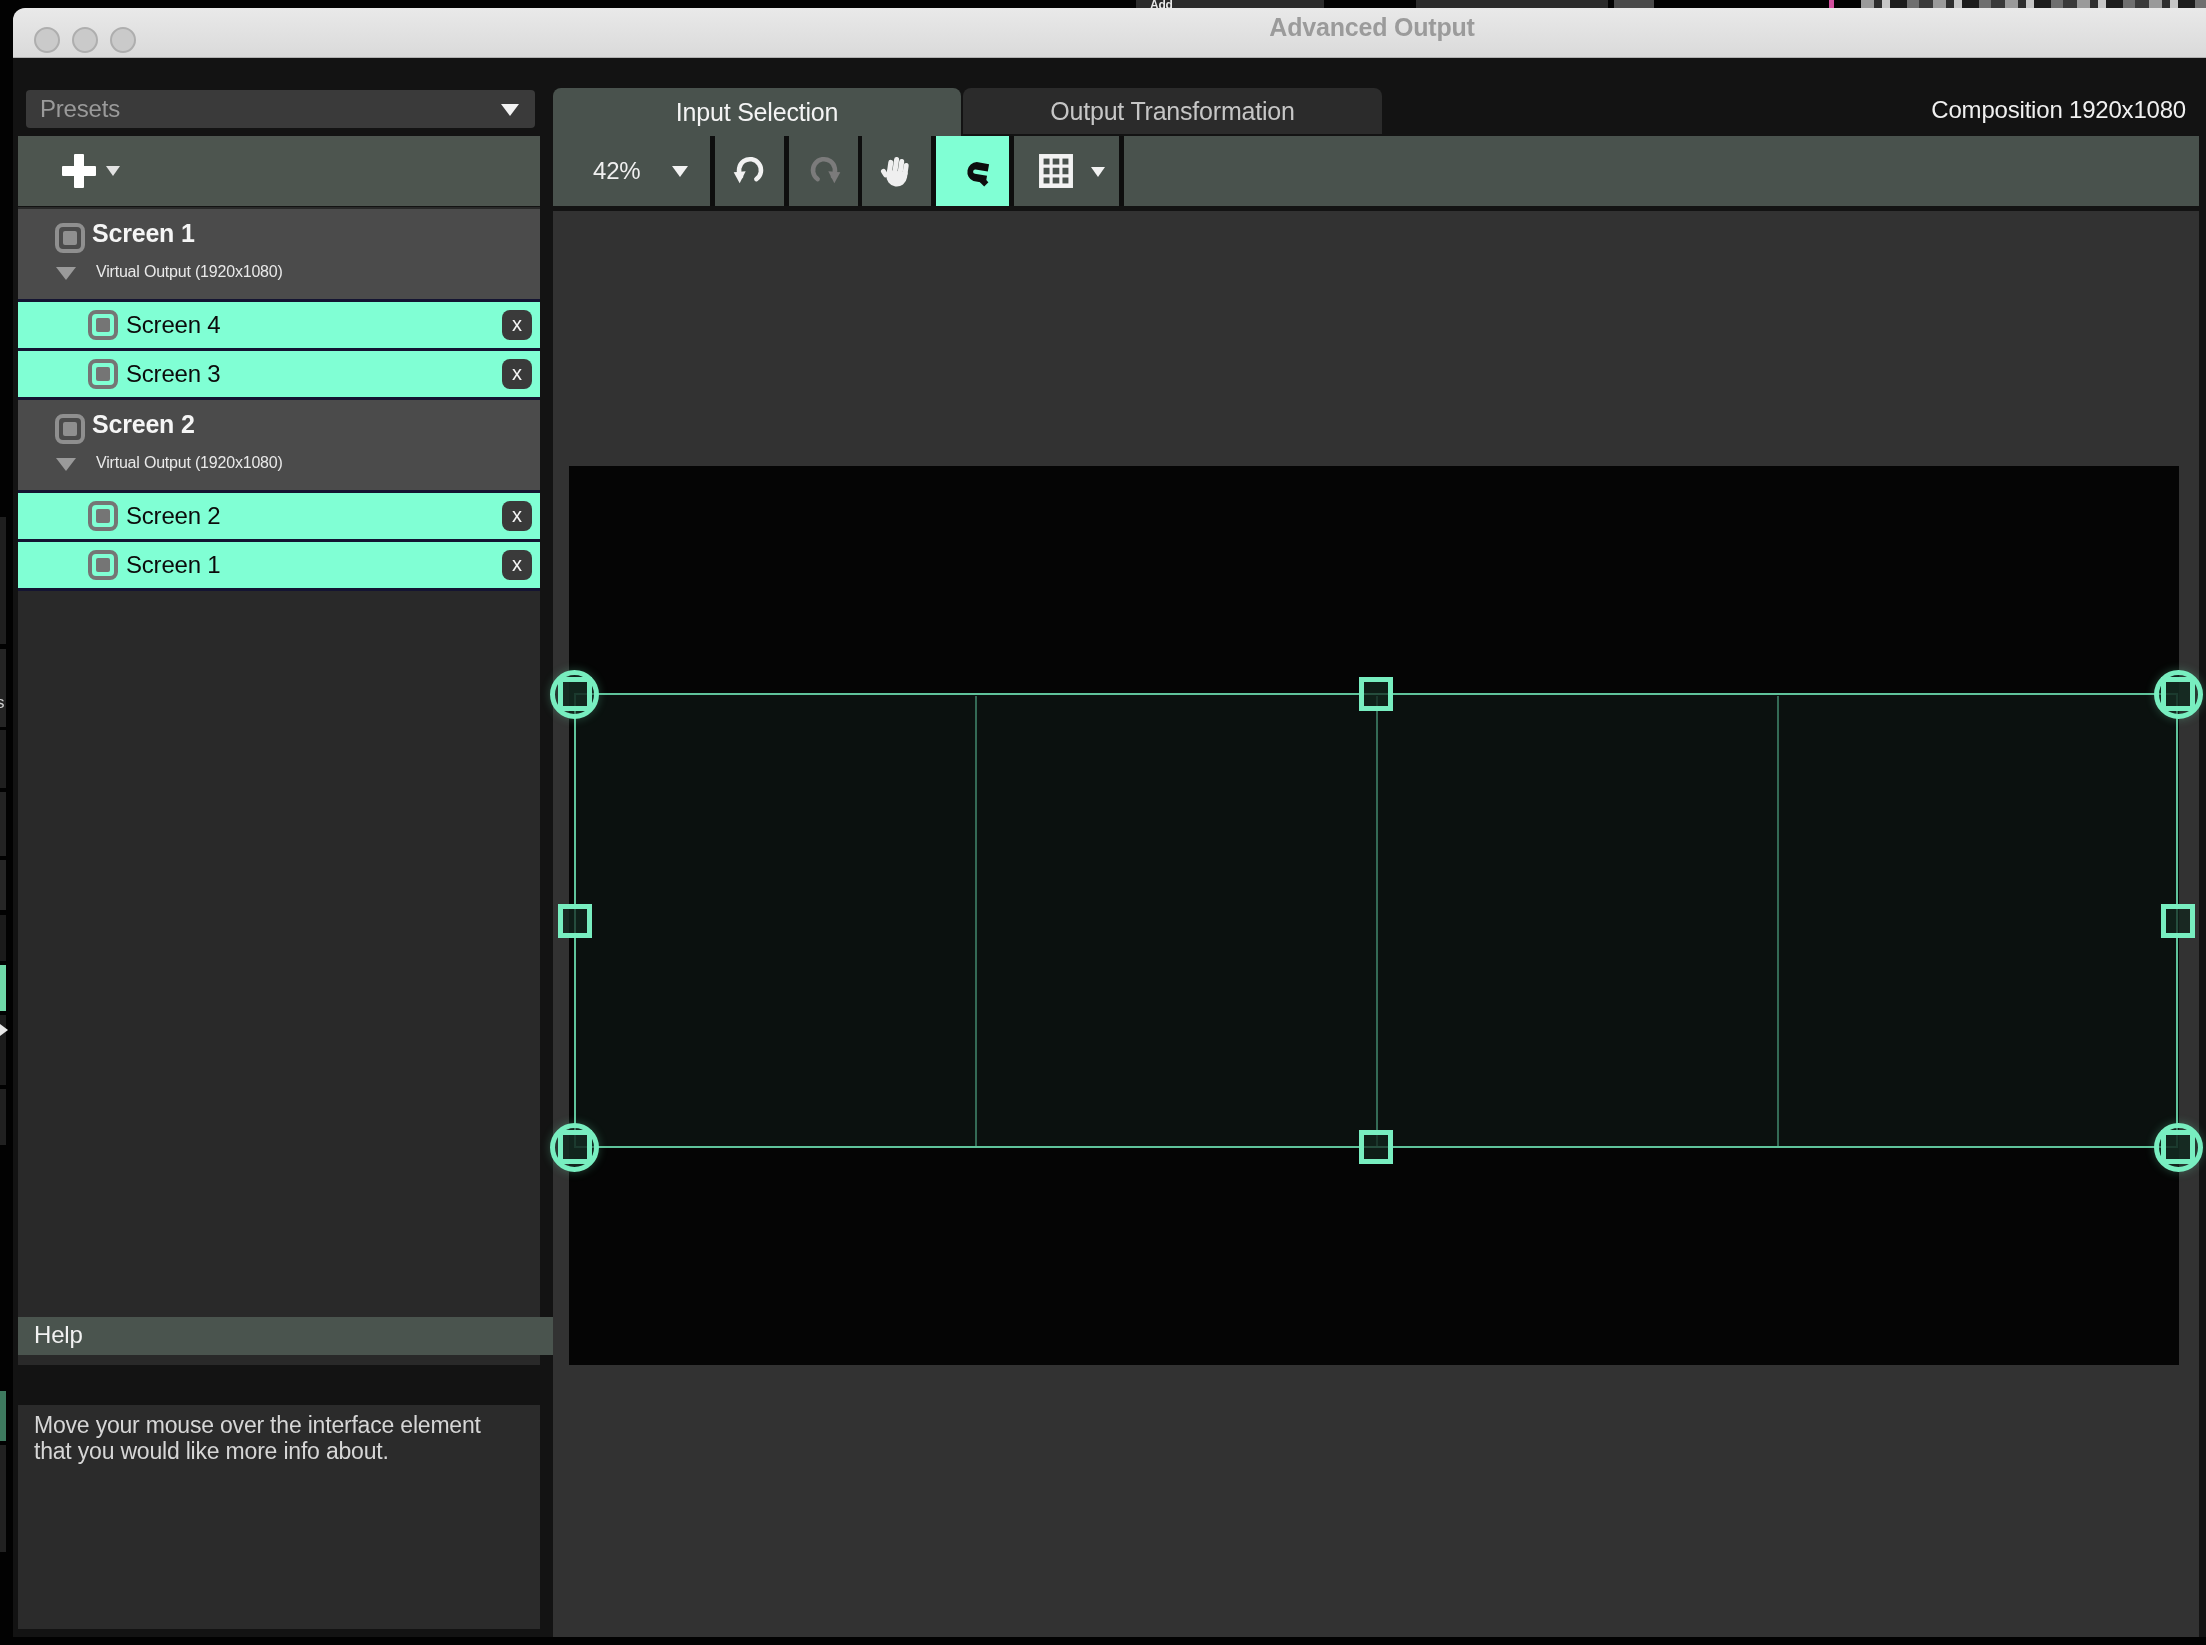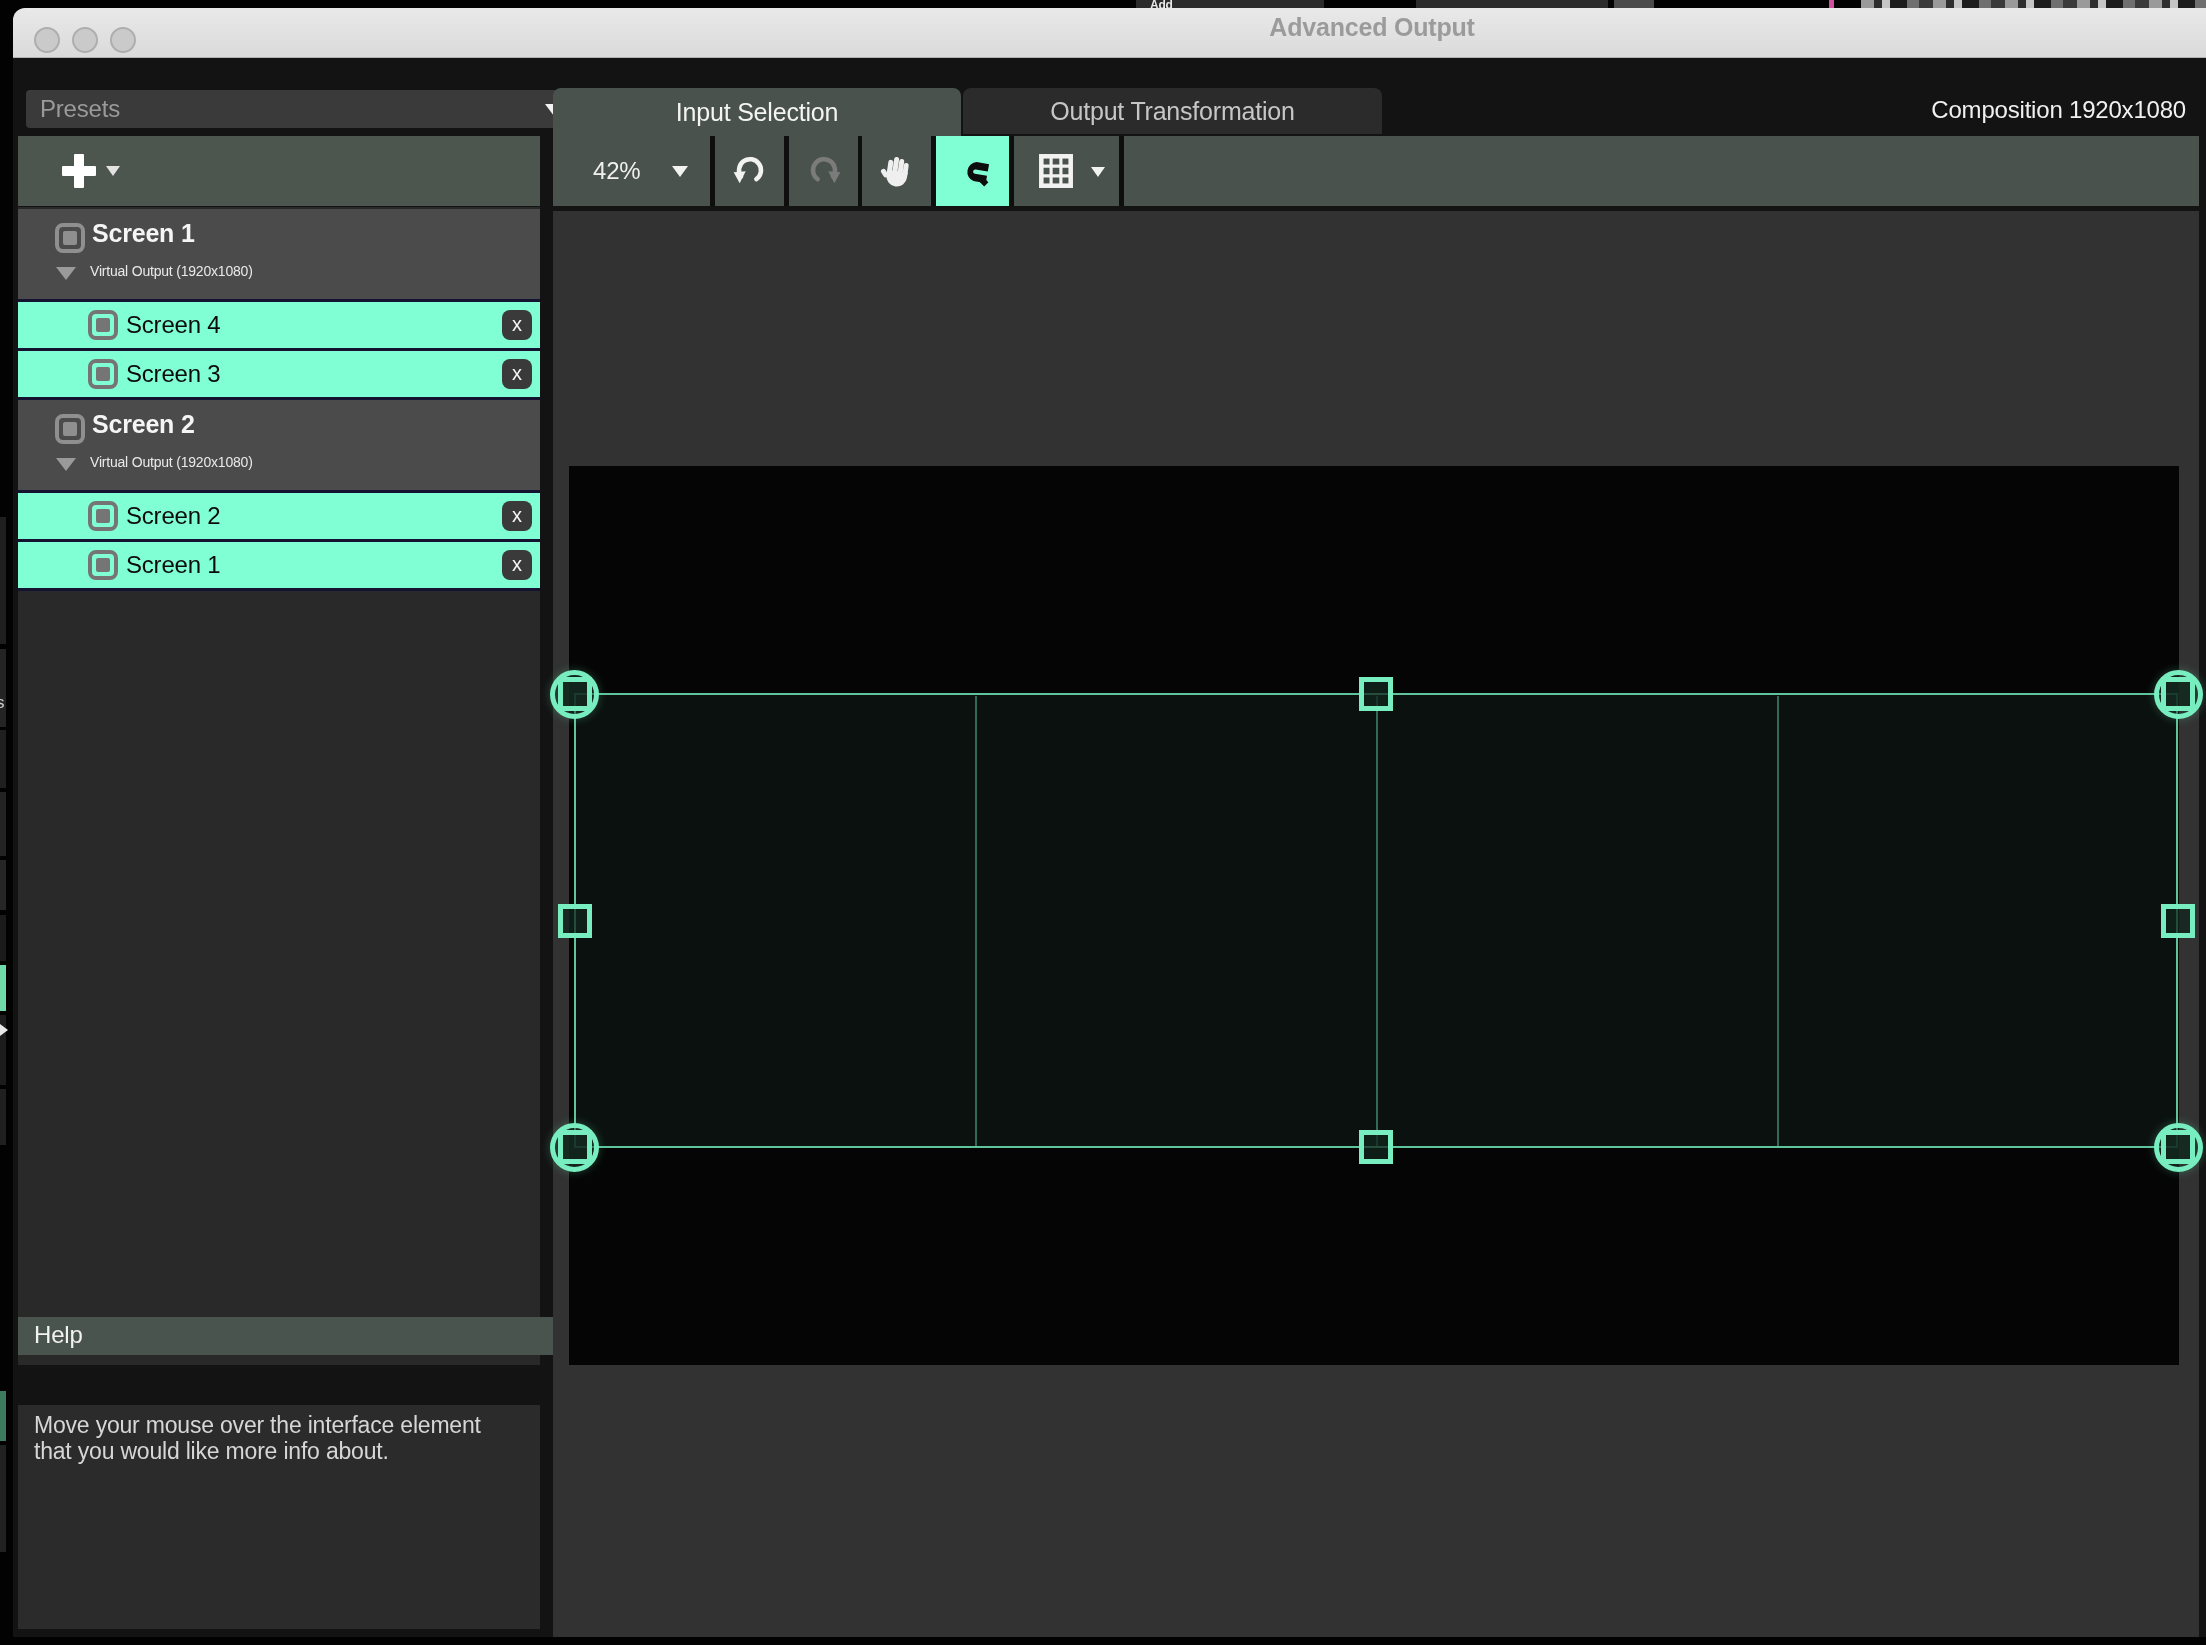--- a/index.html
+++ b/index.html
@@ -17,36 +17,36 @@
   .frag{position:absolute;left:0;width:6px;overflow:hidden;color:#cfcfcf;font-size:17px;line-height:20px;}
   .frag-tri{position:absolute;left:0;width:0;height:0;border-top:6px solid transparent;border-bottom:6px solid transparent;border-left:8px solid #e8e8e8;}
 
   
   .win-bg{position:absolute;left:13px;top:8px;width:2194px;height:1629px;background:#131313;border-top-left-radius:12px;}
   .titlebar{position:absolute;left:13px;top:8px;width:2194px;height:49px;background:linear-gradient(#e9e9e9,#dadada);border-top-left-radius:12px;border-bottom:1px solid #b2b2b2;}
   .title{position:absolute;left:1372px;top:13px;transform:translateX(-50%);font-size:25px;font-weight:bold;color:#9b9b9b;white-space:nowrap;}
   .light{position:absolute;top:19px;width:26px;height:26px;border-radius:50%;background:#cacaca;border:2px solid #aeaeae;box-sizing:border-box;}
 
   
-  .presets{position:absolute;left:26px;top:90px;width:509px;height:38px;background:#3a3a3a;border-radius:4px;padding-left:44px;}
+  .presets{position:absolute;left:26px;top:90px;width:509px;height:38px;background:#3a3a3a;border-radius:4px;}
   .presets-label{position:absolute;left:14px;top:5px;font-size:24px;color:#9a9a9a;}
   .caret{width:0;height:0;border-left:9px solid transparent;border-right:9px solid transparent;border-top:12px solid #f2f2f2;}
   .presets .caret{position:absolute;right:16px;top:14px;}
   .plusrow{position:absolute;left:18px;top:136px;width:522px;height:70px;background:#4d554f;}
   .plus{position:absolute;left:44px;top:18px;width:34px;height:34px;}
   .plus::before{content:'';position:absolute;left:12px;top:0;width:10px;height:34px;background:#fff;border-radius:1px;}
   .plus::after{content:'';position:absolute;left:0;top:12px;width:34px;height:10px;background:#fff;border-radius:1px;}
   .plusrow .caret{position:absolute;left:88px;top:30px;border-left-width:7px;border-right-width:7px;border-top-width:10px;border-top-color:#e2e2e2;}
   .side-bg{position:absolute;left:18px;top:207px;width:522px;height:1158px;background:#292929;}
   .list{position:absolute;left:18px;top:209px;width:522px;}
   .group{position:relative;height:90px;background:#4b4b4b;}
   .row-sep{height:3px;background:#141432;}
   .mintrow{position:relative;height:46px;background:#80ffd4;}
   .g-title{position:absolute;left:74px;top:10px;font-size:25px;font-weight:bold;color:#f5f5f5;}
-  .g-sub{position:absolute;left:72px;top:54px;font-size:14px;color:#e9e9e9;}
+  .g-sub{position:absolute;left:78px;top:54px;font-size:16px;color:#e9e9e9;}
   .g-tri{position:absolute;left:38px;top:58px;width:0;height:0;border-left:10px solid transparent;border-right:10px solid transparent;border-top:13px solid #9a9a9a;}
   .cb{position:absolute;width:30px;height:30px;border:4px solid #8f8f8f;border-radius:8px;box-sizing:border-box;}
   .cb::after{content:'';position:absolute;left:4px;top:4px;right:4px;bottom:4px;background:#8f8f8f;border-radius:2px;}
   .group .cb{left:37px;top:14px;}
   .mintrow .cb{left:70px;top:8px;border-color:#757575;}
   .mintrow .cb::after{background:#757575;}
   .m-label{position:absolute;left:108px;top:0;font-size:24px;color:#0b0b0b;line-height:46px;}
   .xbtn{position:absolute;right:8px;top:8px;width:30px;height:30px;background:#3a3a3a;border-radius:8px;color:#f5f5f5;font-size:20px;text-align:center;line-height:29px;}
   .helphdr{position:absolute;left:18px;top:1317px;width:622px;height:38px;background:#4a544e;}
   .helphdr span{position:absolute;left:16px;top:4px;font-size:24px;color:#f2f2f2;}

